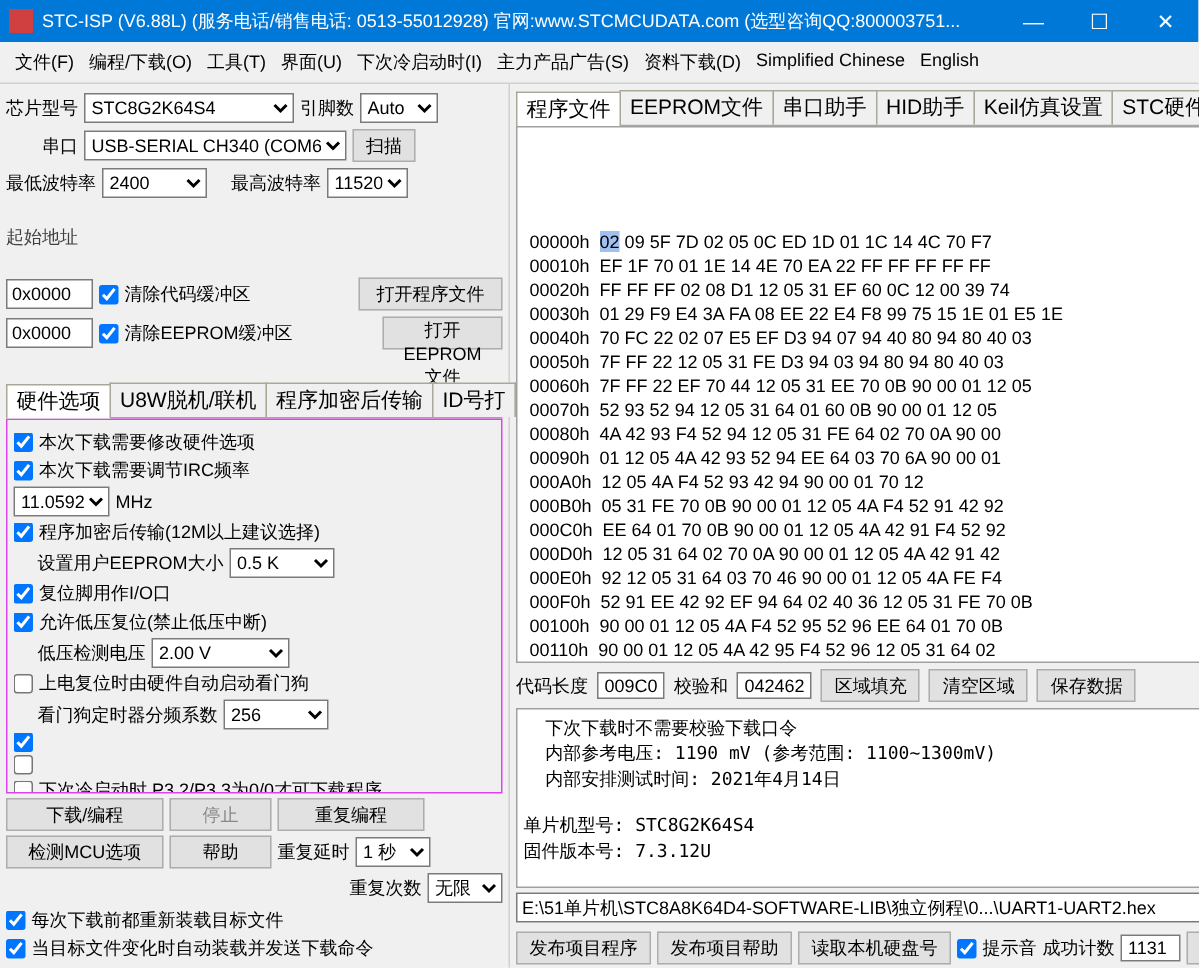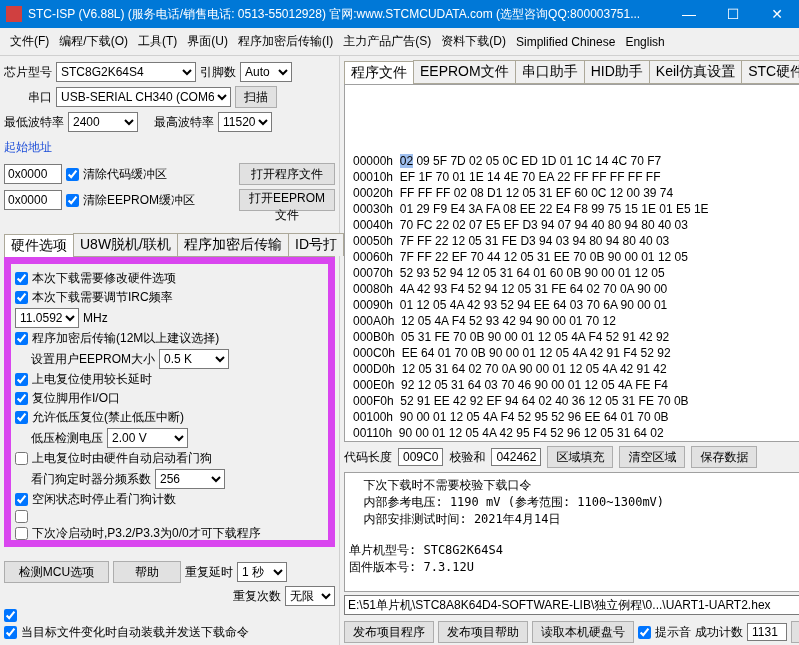--- a/index.html
+++ b/index.html
@@ -2,36 +2,36 @@
 <html><head>
 <meta charset="utf-8">
 <style>
 * { box-sizing: border-box; margin: 0; padding: 0; font-family: "Microsoft YaHei", SimSun, sans-serif; font-size: 12px; }
 body { background: #f0f0f0; width: 799px; height: 645px; overflow: hidden; }
 .titlebar { background: #0078d7; color: #ffffff; display: flex; align-items: center; height: 28px; padding-left: 6px; }
 .titlebar .icon { width: 16px; height: 16px; background: #d04040; margin-right: 6px; display: inline-block; }
 .titlebar .title { flex: 1; white-space: nowrap; overflow: hidden; }
 .titlebar .winbtns { display: flex; }
 .titlebar .winbtn { width: 44px; height: 28px; display: flex; align-items: center; justify-content: center; font-size: 14px; }
-.menubar { background: #f0f0f0; display: flex; gap: 2px; padding: 3px 6px; border-bottom: 1px solid #d0d0d0; align-items: center; }
+.menubar { background: #f0f0f0; display: flex; gap: 2px; padding: 3px 6px; border-bottom: 1px solid #d0d0d0; }
 .menubar span { padding: 2px 4px; }
 .main { display: flex; height: calc(100% - 54px); }
 .left { width: 340px; padding: 4px; border-right: 1px solid #d0d0d0; display: flex; flex-direction: column; }
 .right { flex: 1; padding: 4px; display: flex; flex-direction: column; }
 .row { display: flex; align-items: center; gap: 4px; margin: 2px 0; }
 select { border: 1px solid #7a7a7a; height: 20px; background: white; font-size: 12px; }
 input[type=text] { border: 1px solid #7a7a7a; height: 20px; padding: 0 3px; font-size: 12px; }
 button { border: 1px solid #adadad; background: #e1e1e1; height: 22px; padding: 0 8px; font-size: 12px; }
 input[type=checkbox] { width: 13px; height: 13px; }
 .lbl { white-space: nowrap; }
-.grptitle { color: #1d4ed8; margin: 5px 0; }
+.grptitle { color: #404040; margin: 16px 0; }
 .tabbar { display: flex; border-bottom: 1px solid #aca899; }
 .tabbar .tab { border: 1px solid #aca899; border-bottom: none; padding: 2px 6px; background: #f0f0f0; margin-right: -1px; font-size: 14px; white-space: nowrap; }
 .tabbar .tab.active { background: white; position: relative; top: 1px; }
-.optbox { border: 7px solid #d946ef; height: 290px; overflow-y: auto; padding: 4px; background: #f0f0f0; }
+.optbox { border: 1px solid #d946ef; height: 290px; overflow-y: auto; padding: 4px; background: #f0f0f0; }
 .optrow { display: flex; align-items: center; gap: 4px; margin: 2px 0; }
 .hexarea { border: 1px solid #a0a0a0; background: white; flex: 1; font-family: Consolas, monospace; font-size: 12px; padding: 4px 18px 4px 8px; white-space: pre; overflow: hidden; position: relative; line-height: 16px; min-height: 0; }
 .hexarea .hl { background: #a0c0f0; }
 .belowhex { display: flex; gap: 6px; align-items: center; margin: 4px 0; }
 .log { border: 1px solid #a0a0a0; background: white; font-family: SimSun, monospace; font-size: 12px; padding: 4px; height: 120px; white-space: pre; overflow: hidden; }
 .pathrow { display: flex; gap: 4px; margin: 3px 0; }
 .bottomrow { display: flex; gap: 4px; align-items: center; margin-top: 3px; }
 .leftbot { margin-top: auto; }
 .leftbot .row { margin: 3px 0; }
 .boxval { border: 1px solid #7a7a7a; display: inline-block; padding: 1px 4px; background: white; min-width: 40px; }
@@ -47,21 +47,21 @@
     <div class="winbtn">☐</div>
     <div class="winbtn">✕</div>
   </div>
 </div>
 
 <div class="menubar">
   <span>文件(F)</span>
   <span>编程/下载(O)</span>
   <span>工具(T)</span>
   <span>界面(U)</span>
-  <span>程序加密后传输(I)</span>
+  <span>下次冷启动时(I)</span>
   <span>主力产品广告(S)</span>
   <span>资料下载(D)</span>
   <span>Simplified Chinese</span>
   <span>English</span>
 </div>
 
 <div class="main">
   <div class="left">
     <div class="row">
       <span class="lbl">芯片型号</span>
@@ -84,21 +84,21 @@
     <div class="row">
       <input type="text" style="width: 58px;" value="0x0000">
       <input type="checkbox" checked="" style="">
       <span class="lbl">清除代码缓冲区</span>
       <button style="margin-left:auto;width:96px">打开程序文件</button>
     </div>
     <div class="row">
       <input type="text" style="width: 58px;" value="0x0000">
       <input type="checkbox" checked="" style="">
       <span class="lbl">清除EEPROM缓冲区</span>
-      <button style="margin-left:auto;width:96px">打开EEPROM文件</button>
+      <button style="margin-left:auto;width:80px">打开EEPROM文件</button>
     </div>
 
     <div class="tabbar" style="margin-top:20px">
       <div class="tab active">硬件选项</div>
       <div class="tab">U8W脱机/联机</div>
       <div class="tab">程序加密后传输</div>
       <div class="tab">ID号打</div>
       <div class="tab">◂</div>
       <div class="tab">▸</div>
     </div>
@@ -118,68 +118,69 @@
       <div class="optrow">
           <input type="checkbox" checked="" style="">
           <span>程序加密后传输(12M以上建议选择)</span>
         </div>
       <div class="optrow">
           <span style="margin-left:16px">设置用户EEPROM大小</span>
         <select style="width:70px"><option>0.5 K</option></select>
         </div>
       <div class="optrow">
           <input type="checkbox" checked="" style="">
-          <span>上电复位使用较长延时</span>
-        </div>
-      <div class="optrow">
-          <input type="checkbox" checked="" style="">
           <span>复位脚用作I/O口</span>
         </div>
       <div class="optrow">
           <input type="checkbox" checked="" style="">
           <span>允许低压复位(禁止低压中断)</span>
         </div>
       <div class="optrow">
           <span style="margin-left:16px">低压检测电压</span>
-        <select style="width:81px"><option>2.00 V</option></select>
+        <select style="width:92px"><option>2.00 V</option></select>
         </div>
       <div class="optrow">
           <input type="checkbox" style="">
           <span>上电复位时由硬件自动启动看门狗</span>
         </div>
       <div class="optrow">
           <span style="margin-left:16px">看门狗定时器分频系数</span>
         <select style="width:70px"><option>256</option></select>
         </div>
       <div class="optrow">
           <input type="checkbox" checked="" style="">
-          <span>空闲状态时停止看门狗计数</span>
         </div>
       <div class="optrow">
           <input type="checkbox" style="">
         </div>
       <div class="optrow">
           <input type="checkbox" style="">
           <span>下次冷启动时,P3.2/P3.3为0/0才可下载程序</span>
         </div>
     </div>
 
     <div class="leftbot">
+      <div class="row">
+        <button style="width:105px">下载/编程</button>
+        <button style="width:68px;color:#888" disabled="">停止</button>
+        <button style="width:98px">重复编程</button>
+      </div>
       <div class="row">
         <button style="width:105px">检测MCU选项</button>
         <button style="width:68px">帮助</button>
         <span class="lbl">重复延时</span>
         <select style="width:50px"><option>1 秒</option></select>
       </div>
       <div class="row" style="justify-content:flex-end">
         <span class="lbl">重复次数</span>
         <select style="width:50px"><option>无限</option></select>
       </div>
       <div class="optrow">
           <input type="checkbox" checked="" style="">
+          <span>每次下载前都重新装载目标文件</span>
         </div>
       <div class="optrow">
           <input type="checkbox" checked="" style="">
           <span>当目标文件变化时自动装载并发送下载命令</span>
         </div>
     </div>
   </div>
 
   <div class="right">
     <div class="tabbar">

